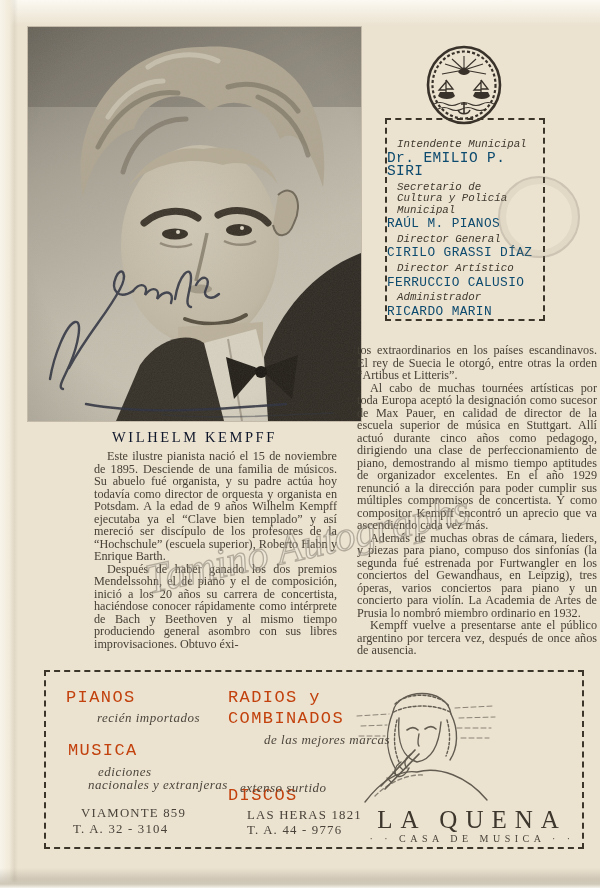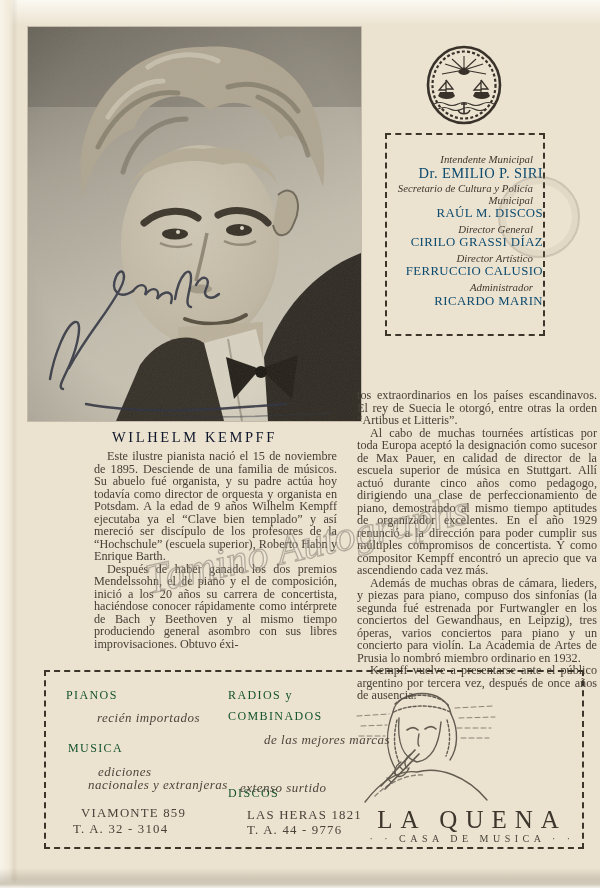--- a/index.html
+++ b/index.html
@@ -19,44 +19,44 @@
   
   .photo{position:absolute;left:28px;top:27px;width:333px;height:394px;background:#b3ada1;
     box-shadow:0 0 0 1px rgba(80,70,55,0.25);}
   .photo svg{display:block;}
 
   
   .caption{position:absolute;left:28px;top:429px;width:333px;text-align:center;
     font-size:14.5px;letter-spacing:2.6px;color:#0f172a;}
   .col{position:absolute;font-size:12.2px;line-height:12.5px;text-align:justify;color:#474136;}
   .col p{margin:0;text-indent:13px;}
-  .col p.no-indent{text-indent:0;margin-top:45px;}
+  .col p.no-indent{text-indent:0;}
   .col-left{left:94px;top:450px;width:243px;}
   .col-right{left:357px;top:344px;width:240px;}
 
   
   .seal{position:absolute;left:418px;top:44px;width:92px;height:82px;}
-  .officials-box{position:absolute;left:385px;top:133px;width:160px;height:203px;
-    border:2.5px dashed #3b352a;box-sizing:border-box;text-align:right;padding-top:16px;}
+  .officials-box{position:absolute;left:385px;top:118px;width:160px;height:203px;
+    border:2.5px dashed #3b352a;box-sizing:border-box;text-align:left;padding-top:16px;font-family:Liberation Mono, monospace;}
   .off-title{font-style:italic;font-size:10.8px;line-height:11.6px;color:#3f392e;margin:3px 10px 0 10px;}
   .off-name{font-size:12.8px;letter-spacing:0.4px;line-height:13.5px;color:#0c4a6e;margin-top:1px;}
   .off-name.big{font-size:14.5px;}
 
   
   .watermark{position:absolute;left:146px;top:556px;width:340px;transform:rotate(-12.5deg);
     transform-origin:left center;font-style:italic;font-size:42px;white-space:nowrap;
     color:rgba(250,248,240,0.22);-webkit-text-stroke:1.3px rgba(122,114,99,0.5);pointer-events:none;}
   .wm-ring{position:absolute;left:498px;top:176px;width:78px;height:78px;border-radius:50%;
     border:2px solid rgba(135,127,111,0.30);box-shadow:inset 0 0 0 6px rgba(135,127,111,0.10);}
 
   
   .ad-box{position:absolute;left:44px;top:670px;width:540px;height:179px;
     border:2.5px dashed #3b352a;box-sizing:border-box;}
   .ad-box .abs{position:absolute;}
-  .ad-name{font-size:12px;letter-spacing:1.4px;color:#14532d;}
+  .ad-name{font-size:17px;letter-spacing:1.4px;color:#c2410c;font-family:Liberation Mono, monospace;}
   .ad-detail{font-style:italic;font-size:13px;color:#4c463c;letter-spacing:0.5px;}
   .ad-addr{font-size:12.8px;letter-spacing:1.2px;color:#49433a;}
   .laquena-name{font-size:25px;letter-spacing:8px;color:#3c362c;text-align:center;}
   .laquena-tag{font-size:10px;letter-spacing:4.5px;color:#4a443a;text-align:center;}
 </style>
 </head>
 <body>
 
 <div class="page">
   <div class="fold-top"></div>
@@ -168,21 +168,21 @@
 
         <path d="M46,58 L46,70 M40,66 C42,71 50,71 52,66 M43,60 L49,60" stroke-width="1.6"></path>
       </g>
     </svg>
   </div>
 
   <div class="officials-box">
     <div class="off-title">Intendente Municipal</div>
     <div class="off-name big">Dr. EMILIO P. SIRI</div>
     <div class="off-title">Secretario de Cultura y Policía Municipal</div>
-    <div class="off-name">RAÚL M. DISCOS</div>
+    <div class="off-name">RAÚL M. PIANOS</div>
     <div class="off-title">Director General</div>
     <div class="off-name">CIRILO GRASSI DÍAZ</div>
     <div class="off-title">Director Artístico</div>
     <div class="off-name">FERRUCCIO CALUSIO</div>
     <div class="off-title">Administrador</div>
     <div class="off-name">RICARDO MARIN</div>
   </div>
 
   <div class="caption">WILHELM KEMPFF</div>
 

